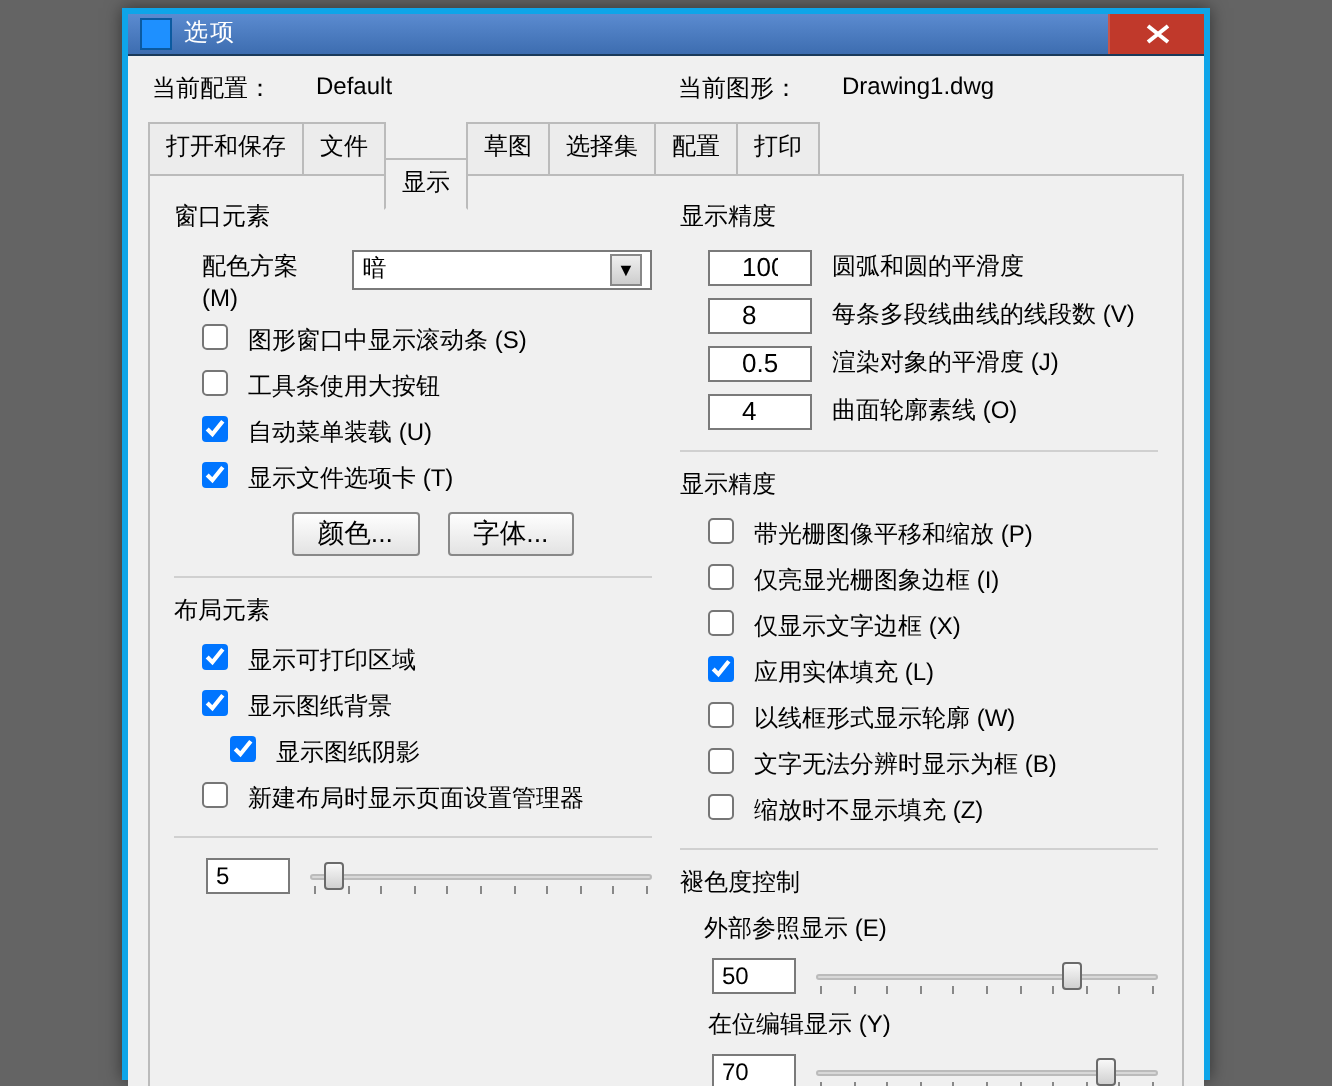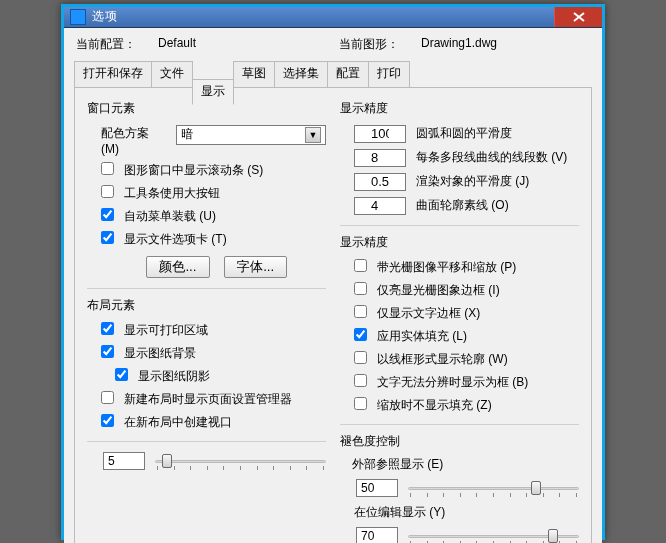--- a/index.html
+++ b/index.html
@@ -190,24 +190,20 @@
             <span>显示图纸背景</span>
           </label>
         <label class="field indent">
             <input type="checkbox" checked="" style="">
             <span>显示图纸阴影</span>
           </label>
         <label class="field">
             <input type="checkbox" style="">
             <span>新建布局时显示页面设置管理器</span>
           </label>
-        <label class="field">
-            <input type="checkbox" checked="" style="">
-            <span>在新布局中创建视口</span>
-          </label>
 
         <div class="hr"></div>
         <div class="sliderrow">
           <input class="nb" value="5" style="">
           <div class="slider">
             <div class="track"></div>
             <div class="ticks">
                 <span></span>
                 <span></span>
                 <span></span>

